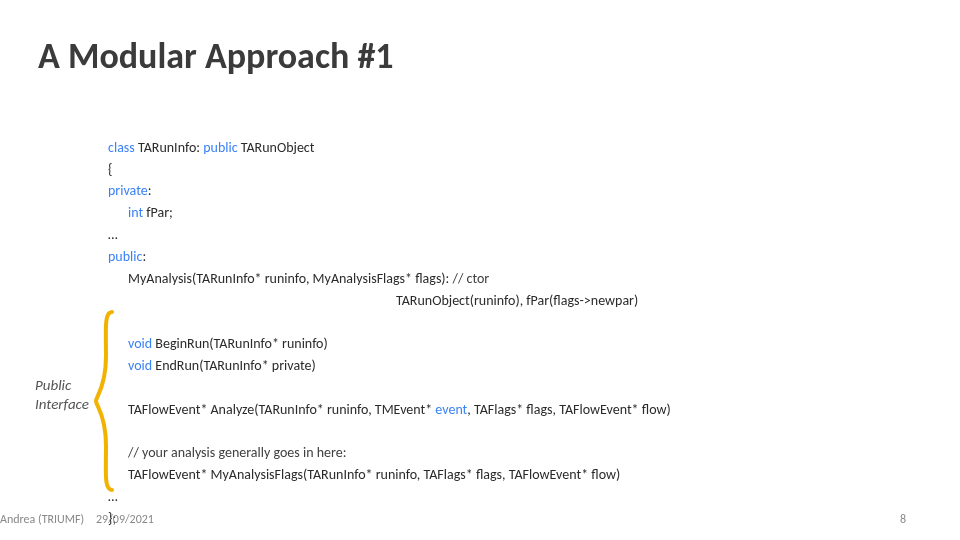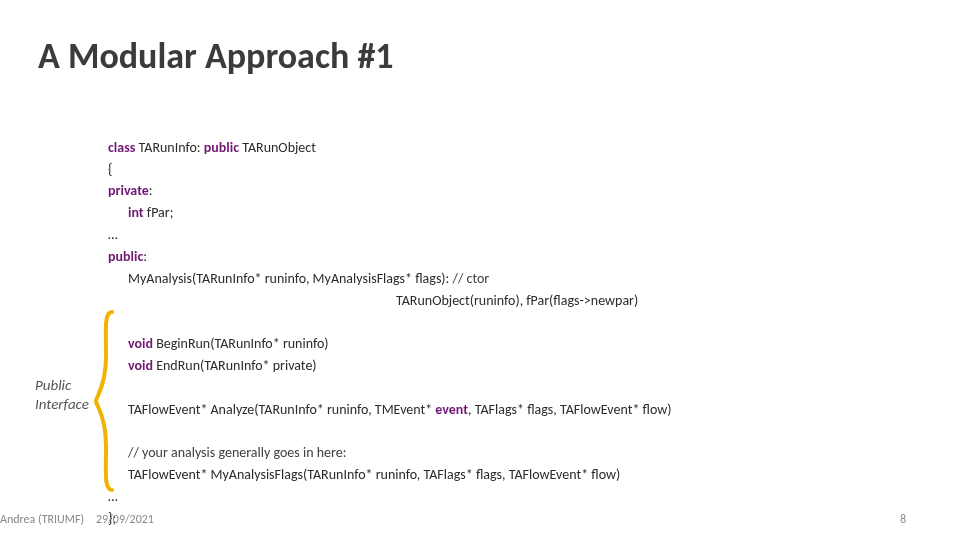--- a/index.html
+++ b/index.html
@@ -24,21 +24,21 @@
   .code-block {
     position: absolute;
     left: 108px;
     top: 115px;
     font-size: 14px;
     line-height: 1.56;
     font-family: "Segoe UI", "Calibri", Arial, sans-serif;
     color: #2b2b2b;
     white-space: pre;
   }
-  .kw  { color: #701a75; font-weight: 700; }
+  .kw  { color: #3b82f6; font-weight: 400; }
   .cmt { color: #404040; font-style: normal; }
   .indent1 { padding-left: 20px; }
 
   .label {
     position: absolute;
     left: 35px;
     top: 376px;
     font-size: 15px;
     font-style: italic;
     color: #555;

